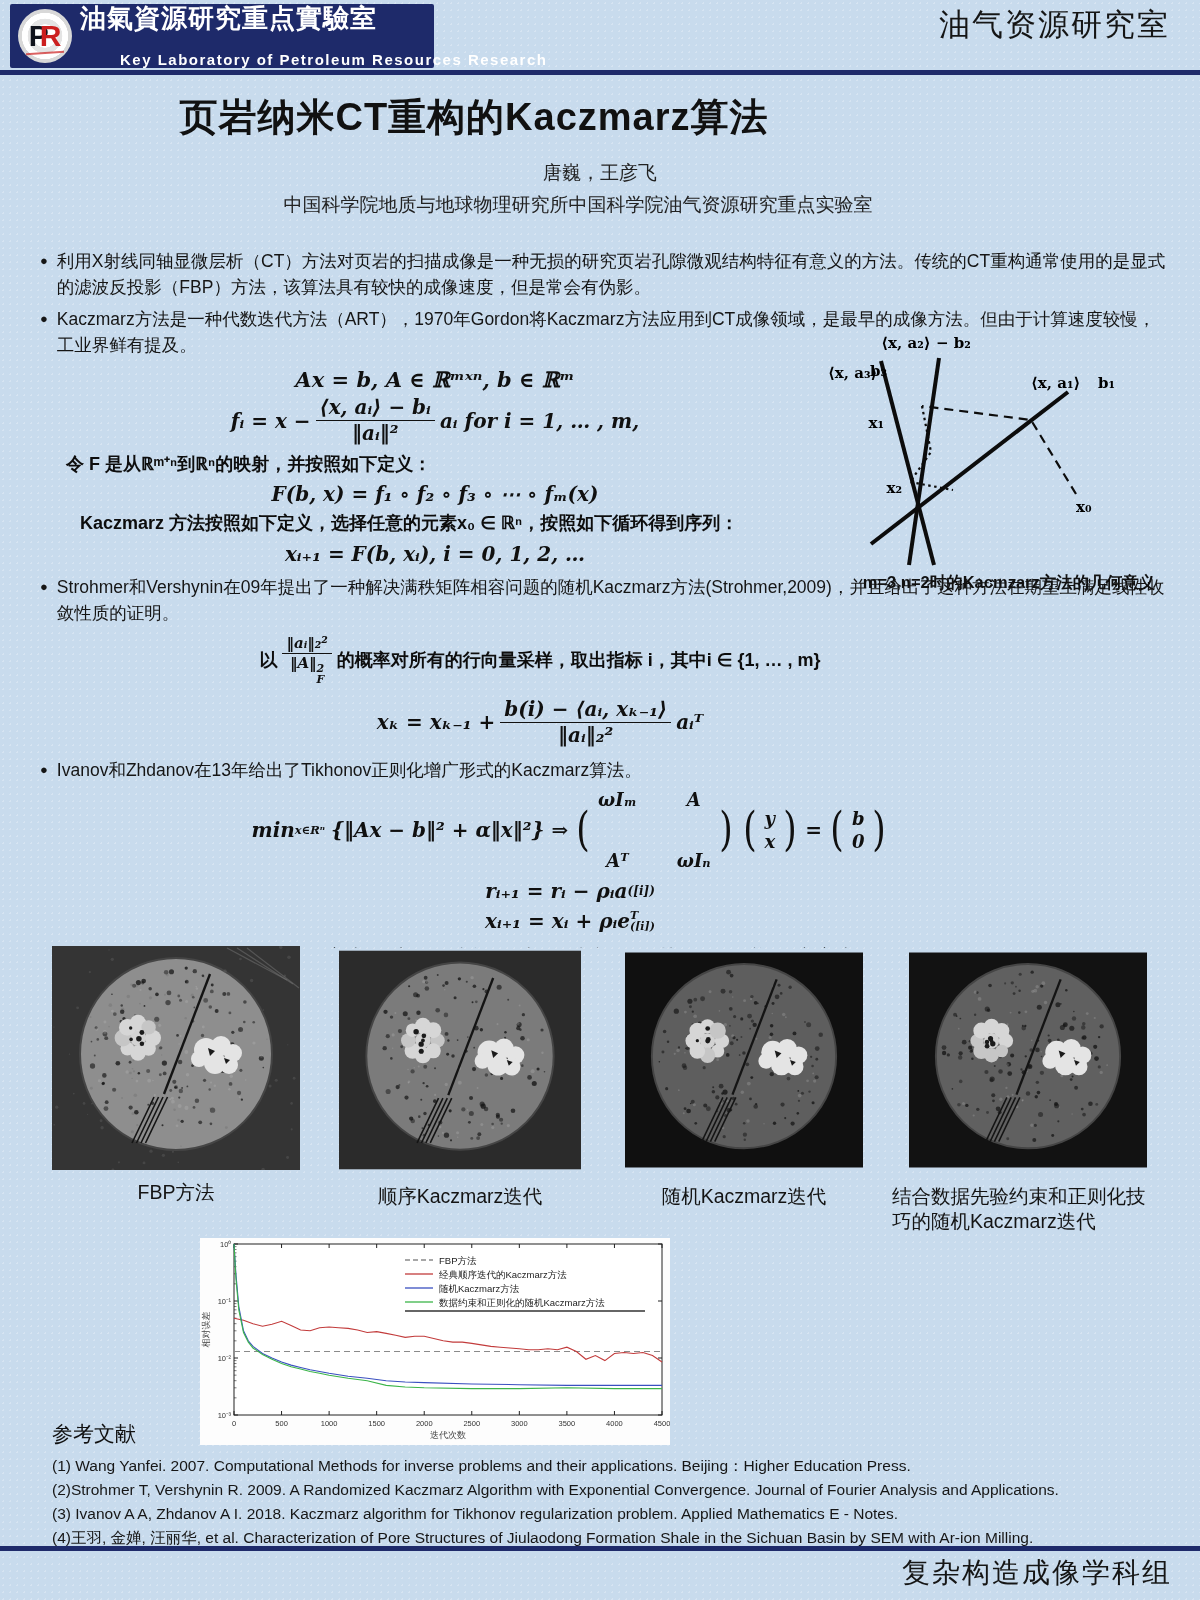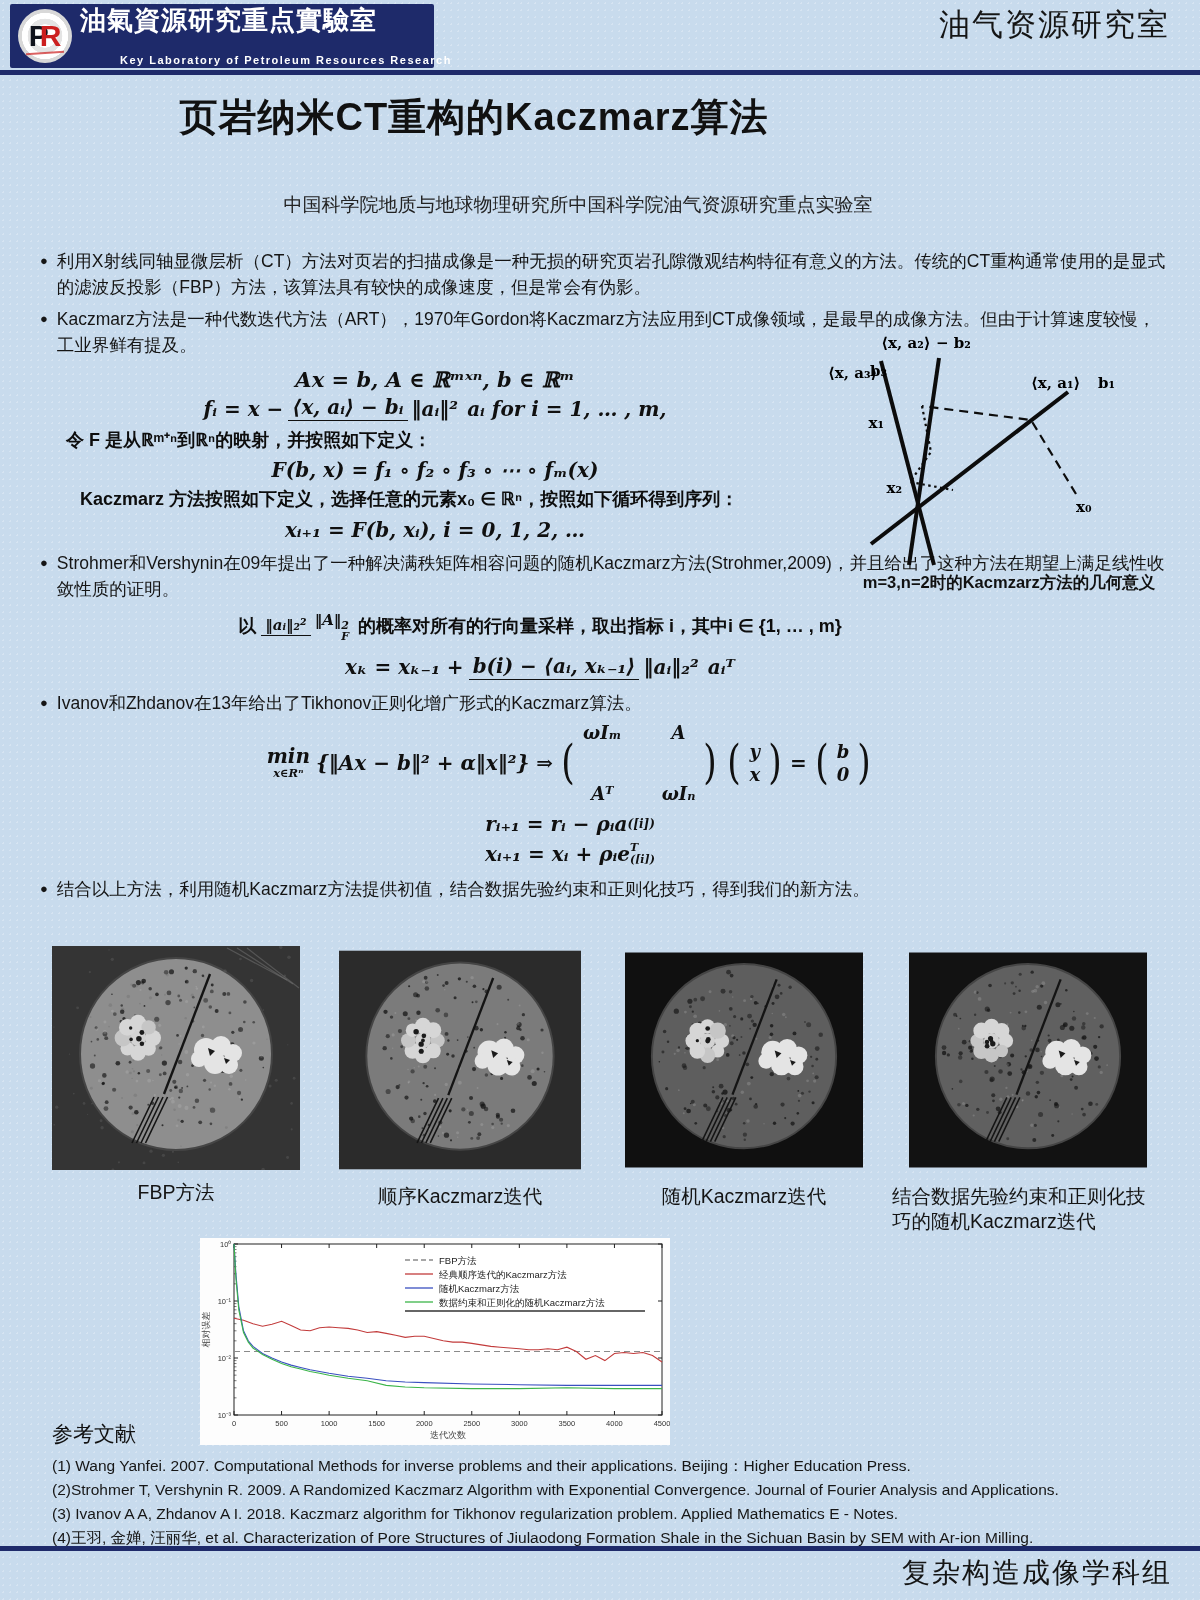--- a/index.html
+++ b/index.html
@@ -12,45 +12,45 @@
   .banner{position:absolute;left:10px;top:4px;width:424px;height:64px;background:#1e2a6a;
           border-radius:2px;display:flex;align-items:center;padding:0 8px;box-sizing:border-box;}
   .logo-circle{width:54px;height:54px;border-radius:50%;flex:0 0 54px;
      background:radial-gradient(circle at 50% 50%, #ffffff 0 30%, #e4e4e4 31% 45%, #ffffff 46% 60%, #d8d8d8 61% 75%, #ffffff 76%);
      display:flex;align-items:center;justify-content:center;position:relative;}
   .logo-p{font-size:30px;font-weight:bold;color:#10131c;letter-spacing:-2px;}
   .logo-r{font-size:30px;font-weight:bold;color:#cc1f1f;margin-left:-7px;}
   .logo-script{position:absolute;bottom:9px;left:8px;width:38px;height:2px;background:#cc1f1f;opacity:.7;transform:rotate(-4deg);}
   .banner-text{margin-left:8px;display:flex;flex-direction:column;justify-content:center;}
   .banner-cn{color:#fff;font-size:26px;font-weight:bold;letter-spacing:1px;line-height:1.1;white-space:nowrap;}
-  .banner-en{color:#fff;font-size:11px;font-weight:bold;letter-spacing:1.5px;margin-top:19px;white-space:nowrap;padding-left:40px;}
+  .banner-en{color:#fff;font-size:15px;font-weight:bold;letter-spacing:1.5px;margin-top:19px;white-space:nowrap;padding-left:40px;}
   .header-right{position:absolute;right:30px;top:4px;font-size:31px;color:#151515;letter-spacing:2px;}
   .rule{position:absolute;left:0;width:1200px;height:5px;background:#1e2a6a;}
   .rule.top{top:70px;} .rule.bottom{top:1546px;}
   
   .main-title{position:absolute;left:0;top:92px;width:948px;text-align:center;
       font-size:38px;font-weight:bold;letter-spacing:1px;}
   .authors{position:absolute;left:0;top:160px;width:1200px;text-align:center;font-size:19px;color:#222;}
   .affil{position:absolute;left:0;top:192px;width:1156px;text-align:center;font-size:19px;color:#222;}
   
   .main-col{position:absolute;left:40px;top:248px;width:1126px;height:700px;overflow:hidden;}
   .bullet{display:flex;gap:9px;font-size:17.5px;line-height:1.5;color:#151515;margin:0 0 5px 0;}
   .bullet .dot{flex:0 0 auto;font-size:13px;line-height:26px;}
   .math-col{width:790px;}
   .math{font-family:"DejaVu Serif",serif;font-style:italic;font-weight:bold;color:#101010;}
   .mrow{display:flex;justify-content:center;align-items:center;font-size:20px;}
-  .frac{display:inline-flex;flex-direction:row;align-items:center;vertical-align:middle;margin:0 5px;}
+  .frac{display:inline-flex;flex-direction:column;align-items:center;vertical-align:middle;margin:0 5px;}
   .frac .num{border-bottom:1.6px solid #111;padding:0 4px 1px 4px;line-height:1.15;}
   .frac .den{padding:1px 4px 0 4px;line-height:1.15;}
   .boldline{font-size:18px;font-weight:bold;color:#0d0d0d;line-height:1.5;}
   .ss{display:inline-flex;flex-direction:column;align-items:flex-start;font-size:11px;line-height:1.05;vertical-align:-4px;font-weight:bold;}
   .paren{font-family:"DejaVu Serif",serif;font-weight:400;font-style:normal;font-size:46px;line-height:.9;transform:scaleX(.75);}
   .mat{display:grid;grid-template-columns:auto auto;column-gap:14px;row-gap:2px;text-align:center;font-size:18px;gap:40px;}
   .vec{display:flex;flex-direction:column;row-gap:2px;text-align:center;font-size:18px;}
-  .minblock{display:inline-flex;flex-direction:column;align-items:center;line-height:1;}
+  .minblock{display:inline-flex;flex-direction:row;align-items:center;line-height:1;}
   .minblock .under{font-size:11.5px;margin-top:2px;}
   
   .diagram{position:absolute;left:826px;top:330px;width:366px;}
   .diagram svg{display:block;}
   .diagram-caption{font-size:16.5px;font-weight:bold;text-align:center;margin-top:2px;}
   
   .ct-row{position:absolute;left:40px;top:946px;width:1126px;display:flex;gap:12px;}
   .ct-fig{width:272px;display:flex;flex-direction:column;align-items:center;}
   .ct-fig svg{display:block;}
   .ct-caption{margin-top:10px;font-size:19.5px;color:#141414;text-align:center;line-height:1.3;}
@@ -76,20 +76,21 @@
     <div class="banner-text">
       <div class="banner-cn">油氣資源研究重点實驗室</div>
       <div class="banner-en">Key Laboratory of Petroleum Resources Research</div>
     </div>
   </div>
   <div class="header-right">油气资源研究室</div>
   <div class="rule top"></div>
   <div class="rule bottom"></div>
 
   <div class="main-title">页岩纳米CT重构的Kaczmarz算法</div>
+  <div class="authors">唐巍，王彦飞</div>
   <div class="affil">中国科学院地质与地球物理研究所中国科学院油气资源研究重点实验室</div>
 
   <div class="main-col">
 
     <div class="bullet">
       <span class="dot">●</span>
       <span>利用X射线同轴显微层析（CT）方法对页岩的扫描成像是一种无损的研究页岩孔隙微观结构特征有意义的方法。传统的CT重构通常使用的是显式的滤波反投影（FBP）方法，该算法具有较快的成像速度，但是常会有伪影。</span>
     </div>
     <div class="bullet">
       <span class="dot">●</span>

